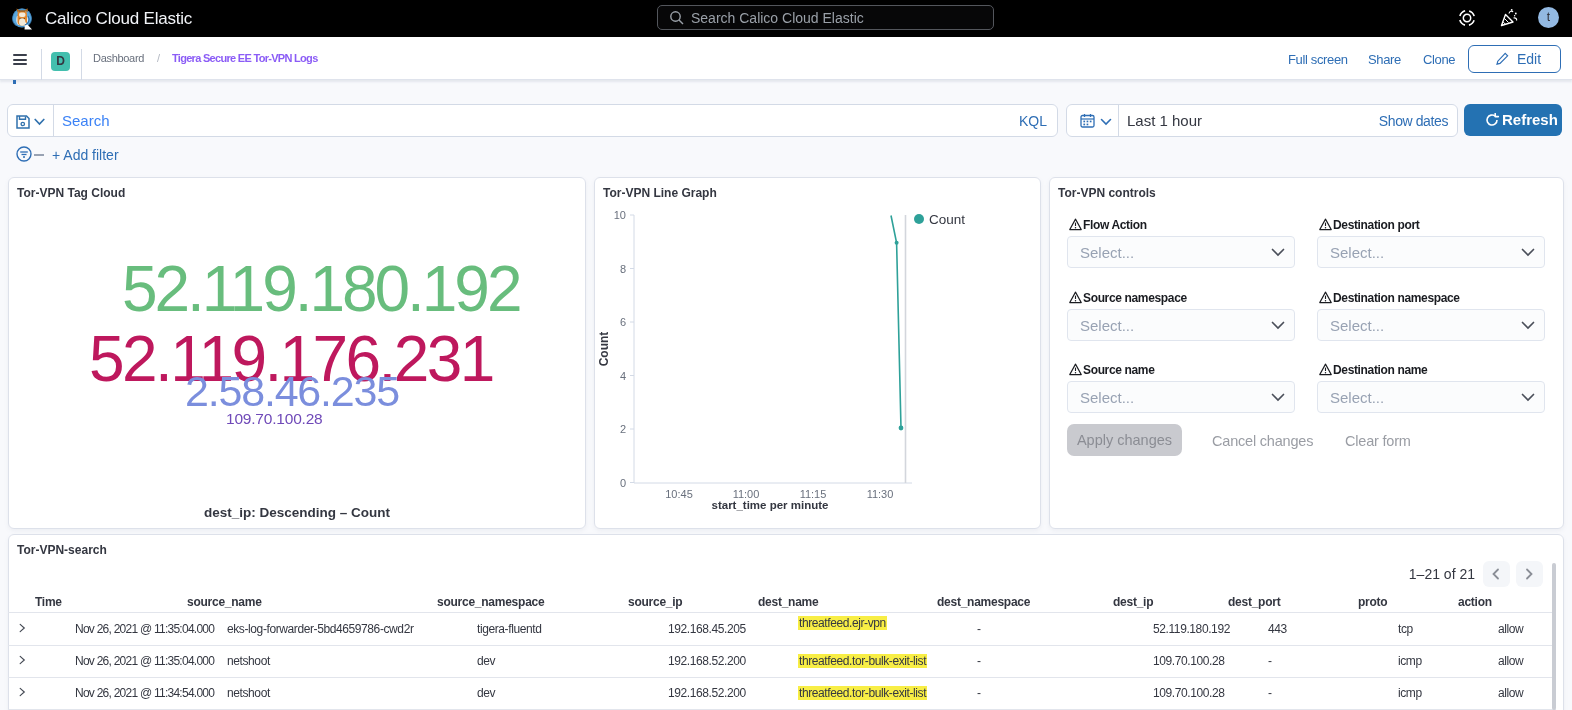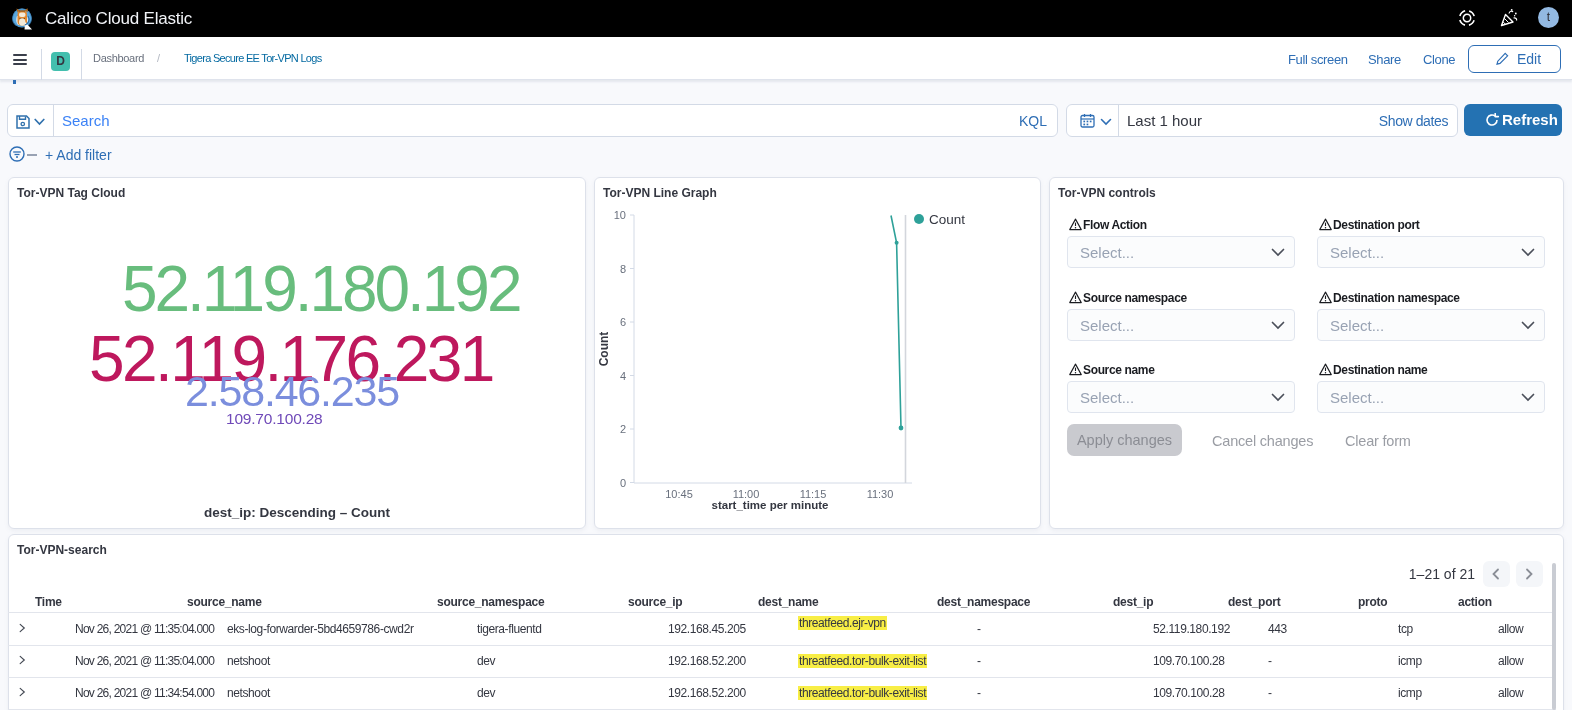--- a/index.html
+++ b/index.html
@@ -36,21 +36,21 @@
   #qbar .kql { position:absolute; right:10px; top:8px; font-size:14px; color:#2e6eb5; font-weight:500; }
   #dpick { position:absolute; left:1066px; top:104px; width:392px; height:33px; background:#fff; border:1px solid #d3dae6; border-radius:6px; }
   #dpick .seg { position:absolute; left:0; top:0; width:52px; height:31px; border-right:1px solid #d3dae6; }
   #dpick .val { position:absolute; left:60px; top:7px; font-size:15px; color:#343741; }
   #dpick .show { position:absolute; right:9px; top:8px; font-size:14px; letter-spacing:-0.4px; color:#2e6eb5;text-align:center; }
   #refresh { position:absolute; left:1464px; top:104px; width:98px; height:32px; background:#2472b2; border-radius:6px; }
   #refresh span { position:absolute; left:38px; top:7px; color:#fff; font-size:15px; font-weight:bold; }
   #refresh svg { position:absolute; left:21px; top:9px; }
 
   
-  #filterrow { position:absolute; left:0; top:146px; width:400px; height:18px; }
+  #filterrow { position:absolute; left:7px; top:146px; width:400px; height:18px; }
   #filterrow .dash { position:absolute; left:27px; top:8px; width:10px; height:1.5px; background:#98a2b3; }
   #filterrow .add { position:absolute; left:45px; top:1px; font-size:14px; color:#2e6eb5; }
 
   
   .panel { position:absolute; background:#fff; border:1px solid #dde1ea; border-radius:6px; box-shadow:0 2px 4px rgba(120,130,155,0.09); }
   .ptitle { position:absolute; left:8px; top:8px; font-size:12px; font-weight:bold; color:#343741; }
   #p-tag   { left:8px;    top:177px; width:578px; height:352px; }
   #p-line  { left:594px;  top:177px; width:447px; height:352px; }
   #p-ctl   { left:1049px; top:177px; width:515px; height:352px; }
   #p-tbl   { left:8px;    top:534px; width:1556px; height:300px; }
@@ -95,20 +95,27 @@
     <rect x="5.5" y="4.5" width="9.5" height="15" rx="4" fill="#e2882f"></rect>
     <path d="M5.5 6.5 L4.5 2.5 L8 4.5 Z" fill="#b36a1e"></path>
     <path d="M12.5 4.5 L15.5 2.2 L15.8 6.3 Z" fill="#b36a1e"></path>
     <rect x="7" y="6.5" width="6.5" height="4.5" rx="2" fill="#f3ead8"></rect>
     <path d="M7 5 h6 M7.5 12.5 h5.5" stroke="#7c4a12" stroke-width="1"></path>
     <ellipse cx="10.2" cy="16" rx="3.2" ry="3.8" fill="#f3ead8"></ellipse>
     <path d="M13 16 l7 7.5 h-7.5 Z" fill="#fff"></path>
     <path d="M16 10 a6 6 0 0 1 -3 9" fill="none" stroke="#2e6da4" stroke-width="1.2"></path>
   </svg>
   <div id="appname">Calico Cloud Elastic</div>
+  <div id="hsearch">
+    <svg width="16" height="16" viewBox="0 0 16 16">
+        <circle cx="6.5" cy="6.5" r="4.7" fill="none" stroke="#9aa0a8" stroke-width="1.4"></circle>
+        <line x1="10" y1="10" x2="14" y2="14" stroke="#9aa0a8" stroke-width="1.4"></line>
+      </svg>
+    <span class="ph">Search Calico Cloud Elastic</span>
+  </div>
   <svg class="abs" style="left:1458px;top:9px" width="18" height="18" viewBox="0 0 18 18">
     <circle cx="9" cy="9" r="7.4" fill="none" stroke="#fff" stroke-width="1.6" stroke-dasharray="7.6 4" stroke-dashoffset="3.8" transform="rotate(45 9 9)"></circle>
     <circle cx="9" cy="9" r="3.7" fill="none" stroke="#fff" stroke-width="1.5"></circle>
   </svg>
   <svg class="abs" style="left:1499px;top:8px" width="19" height="19" viewBox="0 0 19 19">
     <path d="M6.5 6.5 L14 14 L2.5 17.5 Z" fill="none" stroke="#fff" stroke-width="1.4" stroke-linejoin="round"></path>
     <path d="M5.2 10.2 L9.5 14.5 M3.8 13.6 l2.4 2.4" stroke="#fff" stroke-width="1"></path>
     <path d="M10 5.5 C10.5 3 13 2.5 14 4" fill="none" stroke="#fff" stroke-width="1.2"></path>
     <path d="M14.5 10 c2.5-0.5 3.5 1 3 2.5" fill="none" stroke="#fff" stroke-width="1.2"></path>
     <circle cx="12.7" cy="1.8" r="0.9" fill="#fff"></circle>
@@ -120,21 +127,21 @@
 
 <div id="toolbar">
   <div class="hline" style="top:17px"></div>
   <div class="hline" style="top:21.5px"></div>
   <div class="hline" style="top:26px"></div>
   <div id="sep1"></div>
   <div id="sep2"></div>
   <div id="dbadge">D</div>
   <span class="crumb" style="left:93px;color:#69707d;">Dashboard</span>
   <span class="crumb" style="left:157px;color:#b3b8c2;">/</span>
-  <span class="crumb" style="left:184px;color:#0369a1;font-weight:normal;letter-spacing:-0.7px;">Tigera Secure EE Tor-VPN Logs</span>
+  <span class="crumb" style="left:172px;color:#8b5cf6;font-weight:bold;letter-spacing:-0.7px;">Tigera Secure EE Tor-VPN Logs</span>
   <span class="toolright" style="left:1288px;">Full screen</span>
   <span class="toolright" style="left:1368px;">Share</span>
   <span class="toolright" style="left:1423px;">Clone</span>
   <div id="editbtn">
     <svg width="14" height="14" viewBox="0 0 14 14">
         <path d="M10.2 1.4 l2.4 2.4 L5 11.4 l-3 0.8 0.8-3 Z" fill="none" stroke="#2e6eb5" stroke-width="1.2"></path>
       </svg>
     <span>Edit</span>
   </div>
 </div>

